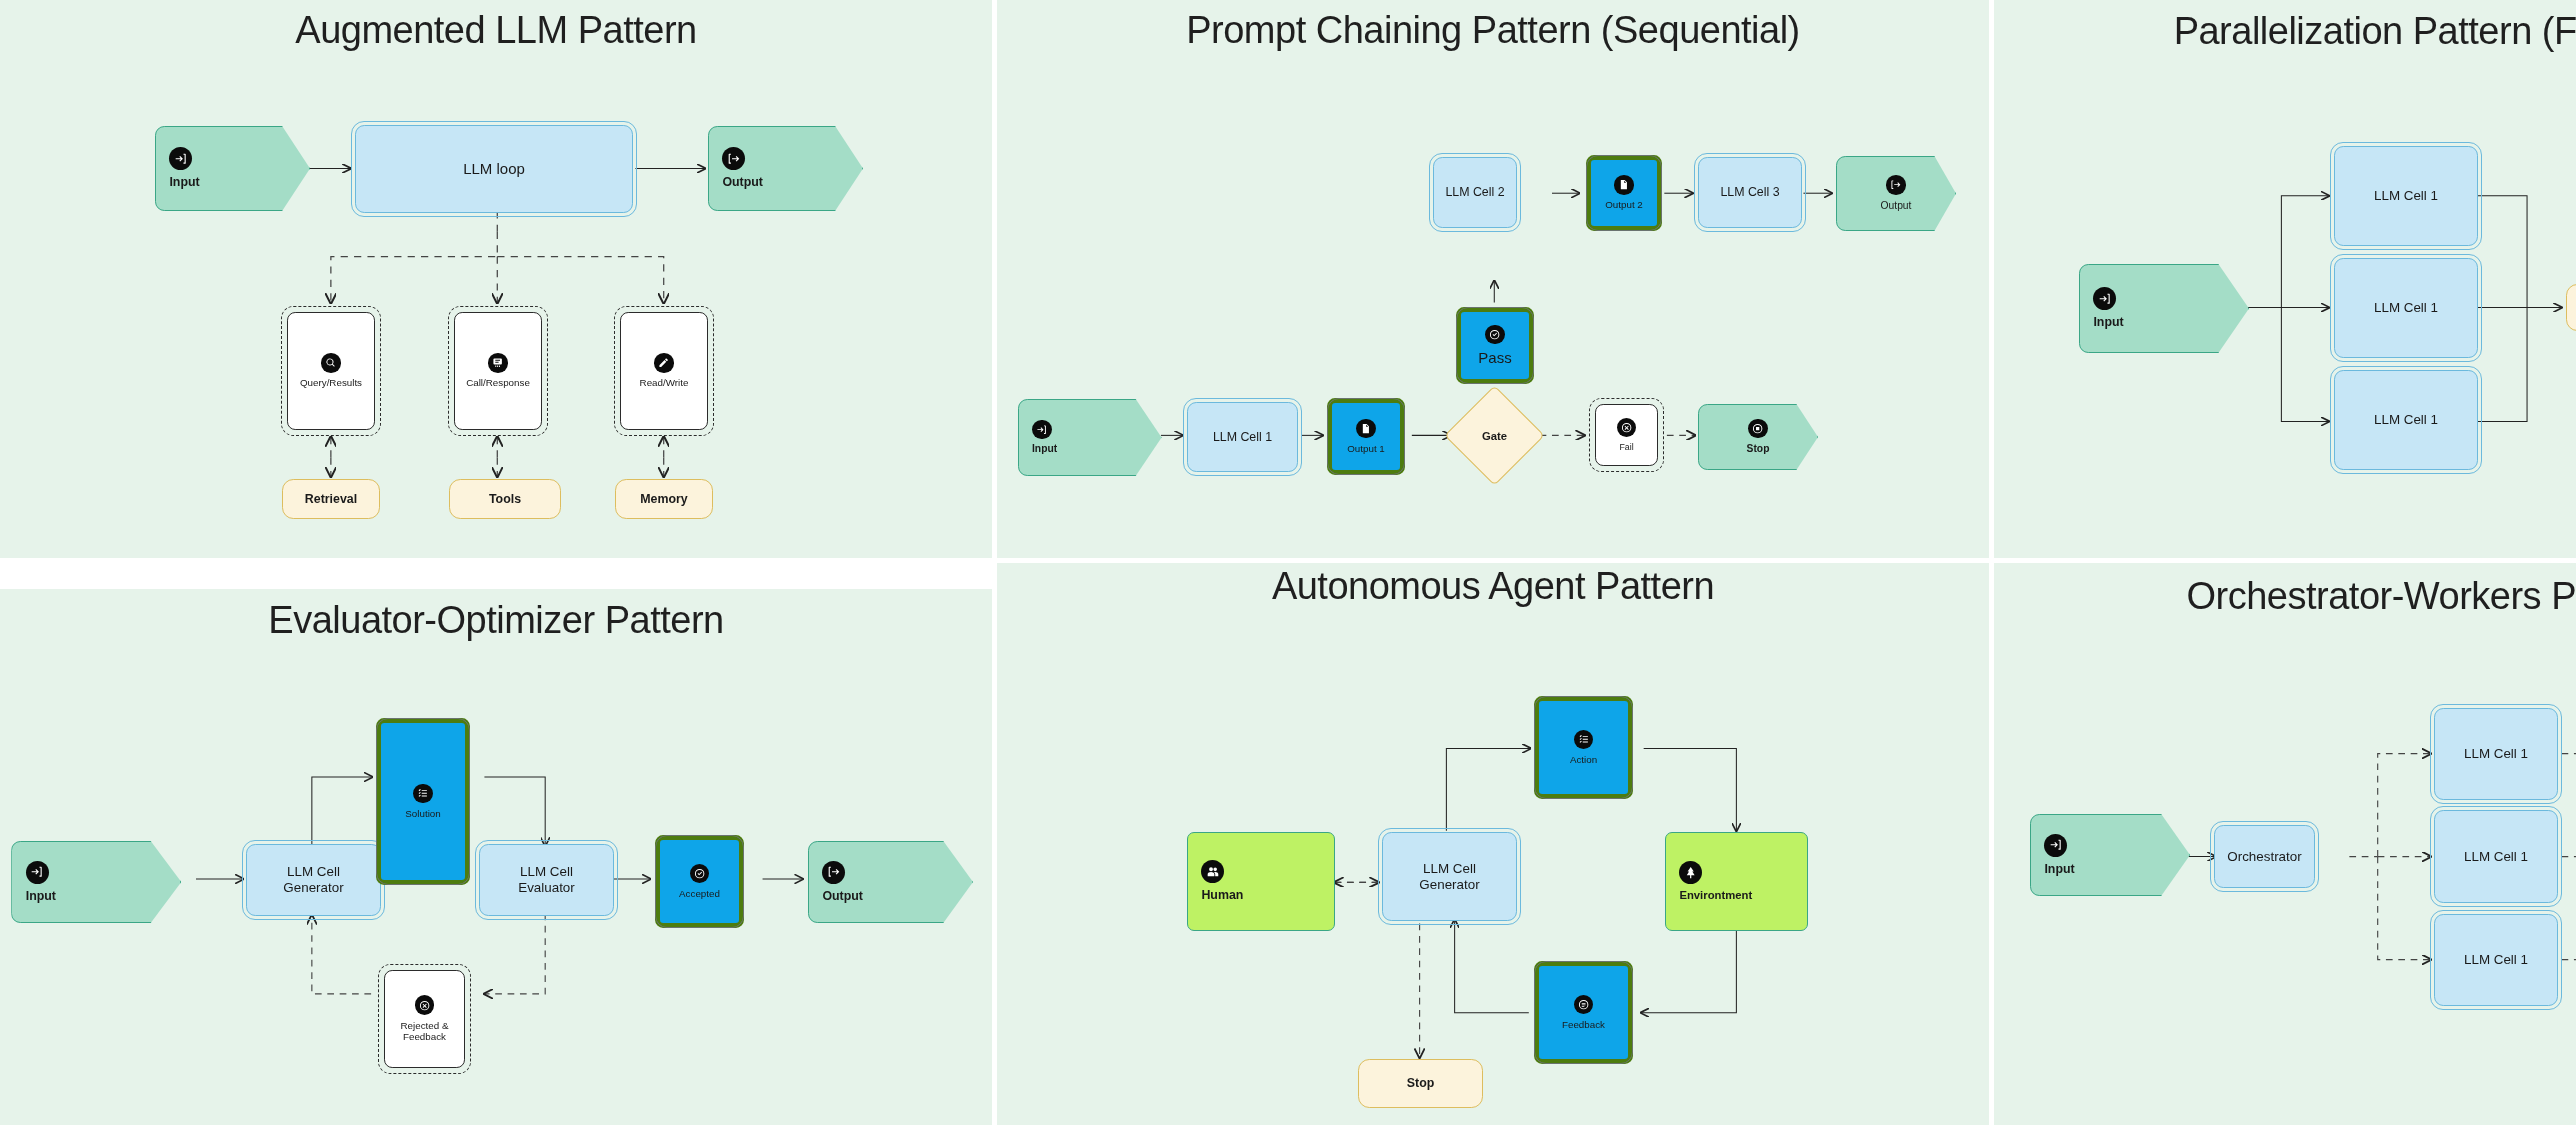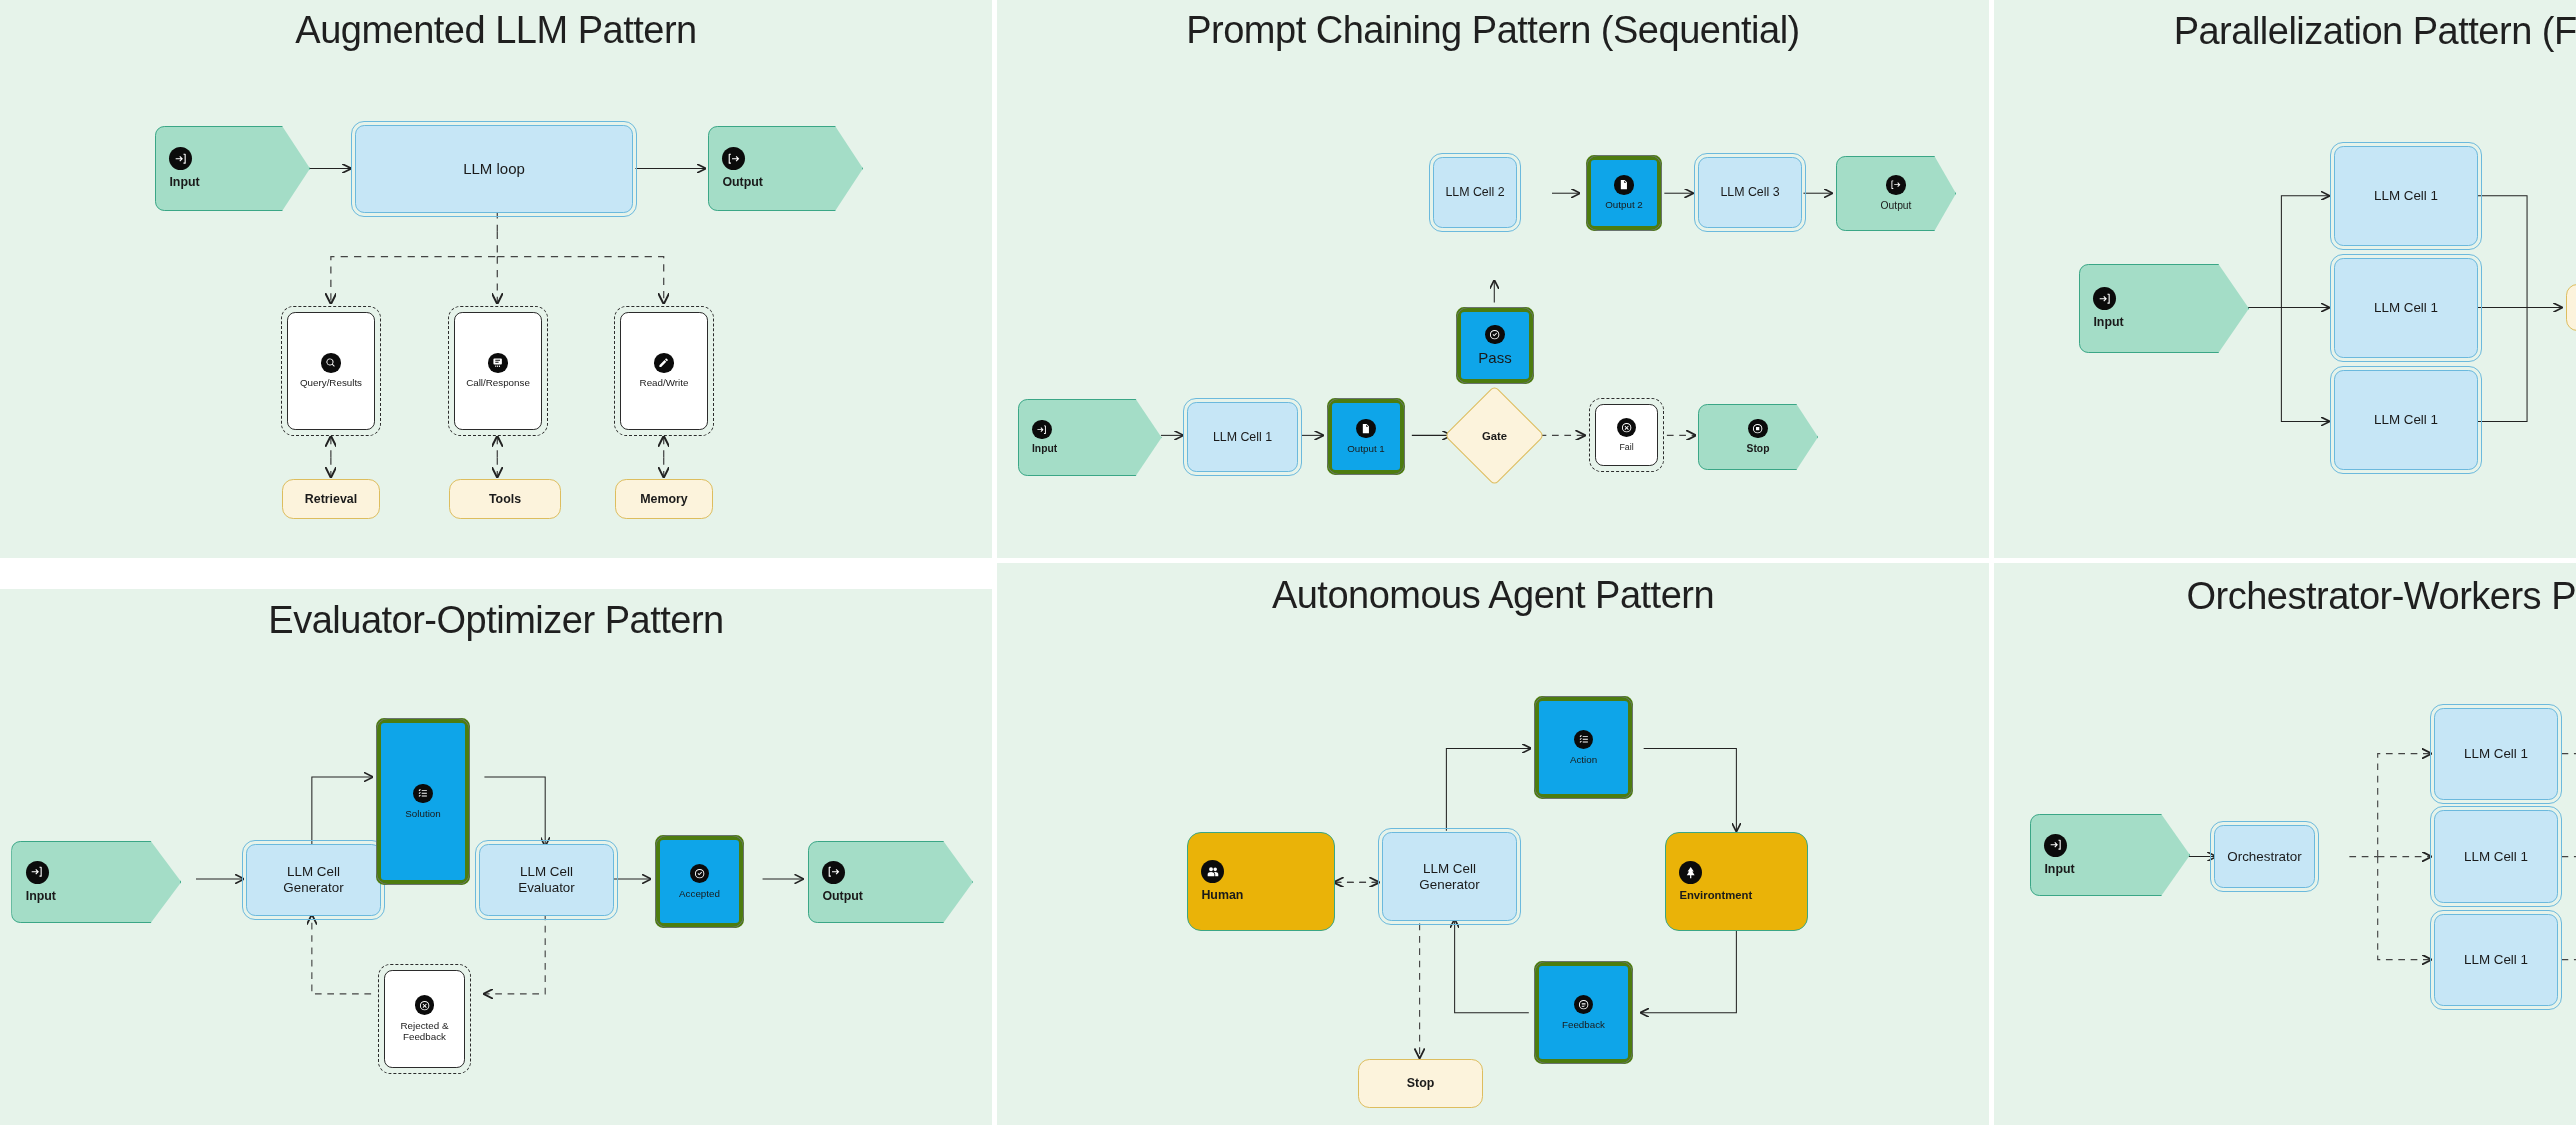--- a/index.html
+++ b/index.html
@@ -56,23 +56,23 @@
     background: #a4ddc7;
     border: 1px solid #3aa686;
     border-radius: 9.3px;
     clip-path: polygon(0 0, 82% 0, 100% 50%, 82% 100%, 0 100%);
     padding: 0 0 0 13.4px;
   }
   .pent .lbl { font-size: 12.4px; font-weight: 700; }
 
   
   .greenbox {
-    background: #eab308;
+    background: #bef264;
     border: 1px solid #3aa686;
-    border-radius: 14px;
+    border-radius: 7px;
     padding-left: 13.4px;
   }
   .greenbox .lbl { font-size: 12.4px; font-weight: 700; }
 
   
   .llm {
     background: #c6e6f6;
     border: 1px solid #6bb9dd;
     border-radius: 9.3px;
     align-items: center; justify-content: center; text-align: center;
@@ -473,21 +473,21 @@
         <svg viewBox="0 0 24 24">
             <path d="M12 2a10 10 0 1 0 0 20 10 10 0 0 0 0-20zm0 2a8 8 0 1 1 0 16 8 8 0 0 1 0-16zm-3 4 3 3 3-3 1.4 1.4-3 3 3 3L15 16.8l-3-3-3 3L7.6 15.4l3-3-3-3z"></path>
           </svg>
       </span>
       <span class="lbl">Rejected &amp;
 Feedback</span>
     </div>
   </div>
 
   <div class="panel" style="left:997px;top:563px;width:992px;height:563px;">
-    <div class="panel-title" style="top:11px;">Autonomous Agent Pattern</div>
+    <div class="panel-title" style="top:2px;">Autonomous Agent Pattern</div>
     <svg class="edges" viewBox="0 0 1925 1093">
       <defs>
         <marker id="ah5" markerWidth="9" markerHeight="9" refX="8" refY="4.5" orient="auto">
           <path d="M0,0 L9,4.5 L0,9" fill="none" stroke="#222" stroke-width="1.6"></path>
         </marker>
       </defs>
       <g fill="none" stroke="#222" stroke-width="2">
         <path d="M872,520 L872,360 L1035,360" marker-end="url(#ah5)"></path>
         <path d="M1255,360 L1435,360 L1435,520" marker-end="url(#ah5)"></path>
         <path d="M1435,688 L1435,873 L1250,873" marker-end="url(#ah5)"></path>

